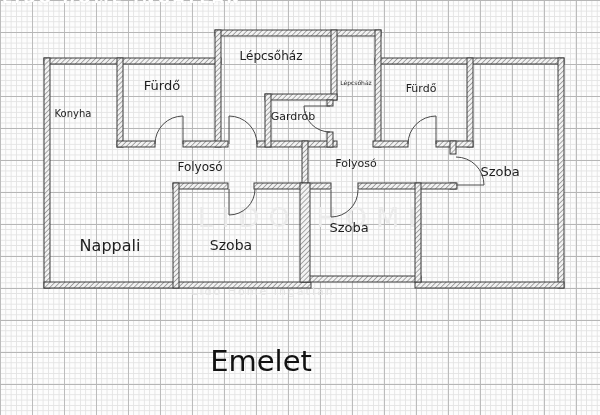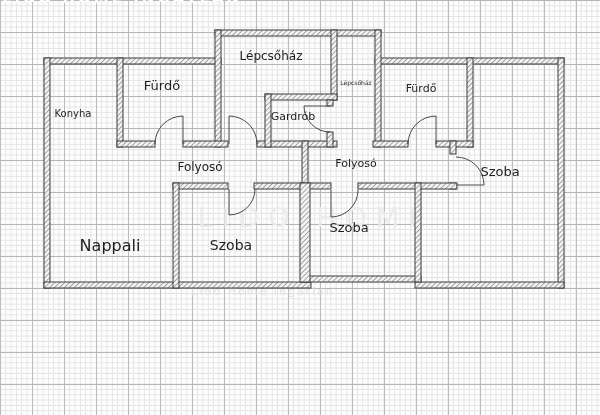--- a/index.html
+++ b/index.html
@@ -148,13 +148,14 @@
   <div class="lbl lepcsohaz-sm">Lépcsőház</div>
   <div class="lbl gardrob">Gardrób</div>
   <div class="lbl furdo-right">Fürdő</div>
   <div class="lbl folyoso-left">Folyosó</div>
   <div class="lbl folyoso-right">Folyosó</div>
   <div class="lbl szoba-right">Szoba</div>
   <div class="lbl nappali">Nappali</div>
   <div class="lbl szoba-center">Szoba</div>
   <div class="lbl szoba-mid">Szoba</div>
 
+  <div class="plan-title">Emelet</div>
 </div>
 
 </body></html>

